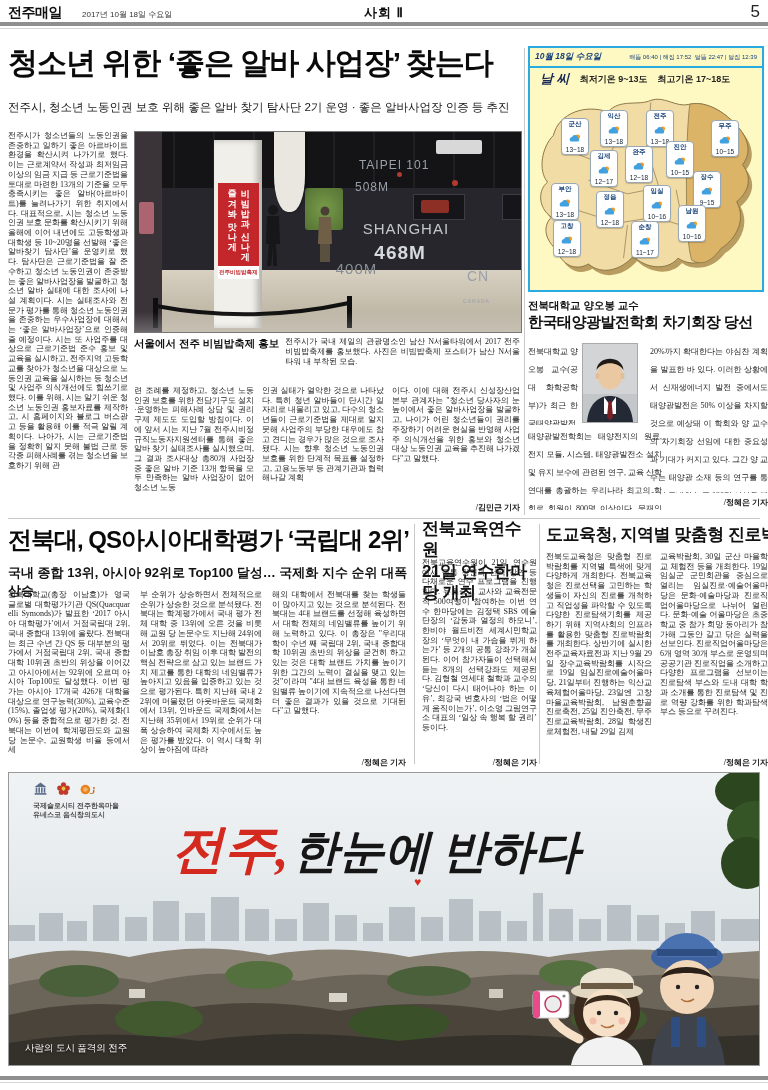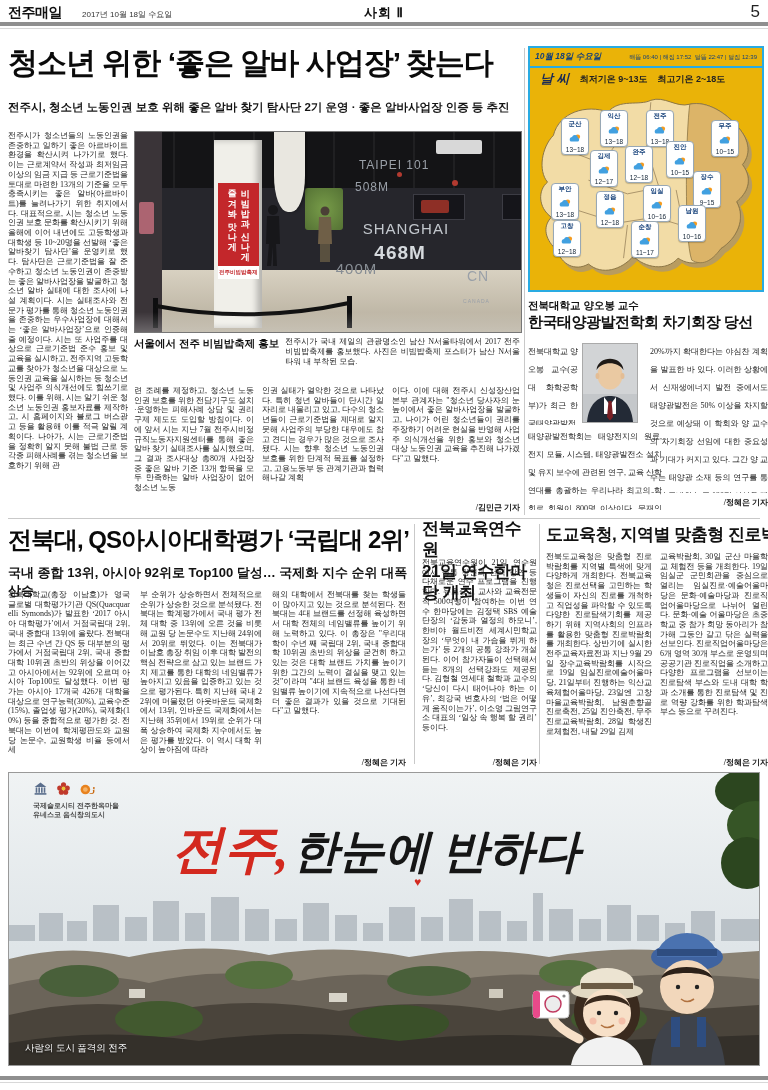--- a/index.html
+++ b/index.html
@@ -10,37 +10,37 @@
   .mast-name{font-size:14px;font-weight:900;letter-spacing:-0.5px}
   .mast-date{font-size:8px;color:#333}
   .mast-section{font-size:13px;font-weight:bold;letter-spacing:1px}
   .mast-page{font-size:17px;color:#222}
   .rule{background:#8f8f8f}
   .hairline{background:#d8d8d8}
   .vline{background:#c9c9c9;width:1px}
   .hline{background:#c9c9c9;height:1px}
   
   .h-lead{font-size:30px;font-weight:800;letter-spacing:-1px;line-height:1.1;color:#0a0a0a}
-  .sub-lead{font-size:11.5px;font-weight:bold;color:#151515}
+  .sub-lead{font-size:11.5px;font-weight:normal;color:#151515}
   .h-qs{font-size:24px;font-weight:800;letter-spacing:-1px;color:#0a0a0a}
   .sub-qs{font-size:13px;font-weight:bold}
   .h-small{font-size:17px;font-weight:800;letter-spacing:-0.5px;line-height:1.25}
   .kicker{font-size:10.5px;font-weight:bold}
   .h-prof{font-size:15px;font-weight:800;letter-spacing:-0.5px}
   
   .colT{font-family:"Liberation Serif",serif;font-size:8px;line-height:9.7px;text-align:justify;
         word-break:break-all;overflow:hidden;color:#1c1c1c}
   .byline{font-family:"Liberation Serif",serif;font-size:8px;font-weight:bold;text-align:right;color:#111}
   .cap{font-family:"Liberation Serif",serif;font-size:8px;line-height:10px;color:#222;text-align:justify;word-break:break-all}
   .cap-title{font-size:10.5px;font-weight:800;font-family:"Liberation Sans",sans-serif;white-space:nowrap}
   
   .lp{background:#2e2d33;border:1px solid #777;overflow:hidden}
   .lp-txt{position:absolute;color:#9aa0a8;font-family:"Liberation Sans",sans-serif;letter-spacing:1px}
   
-  .wx{border:2px solid #29abe2;background:#eab308}
+  .wx{border:2px solid #29abe2;background:#fef9c3}
   .wx-head{height:18px;border-bottom:2px solid #29abe2;display:flex;justify-content:space-between;align-items:center;padding:0 5px}
   .wx-date{font-size:8.5px;font-weight:bold;font-style:italic;color:#14407a}
   .wx-sm{font-size:6px;color:#14407a}
   .wx-titlerow{height:22px;display:flex;align-items:center;gap:10px;padding:0 10px}
   .wx-title{font-size:13px;font-weight:800;font-style:italic;color:#1a2a55}
   .wx-lh{font-size:9px;font-weight:bold;color:#222}
   .wcity{position:absolute;width:26px;height:34px;background:#fff;border:1px solid #98a8b5;border-radius:4px;
          text-align:center;box-shadow:0 1px 1px rgba(0,0,0,.2);padding-top:1px;z-index:3}
   .wname{font-size:6.5px;font-weight:bold;color:#14407a;line-height:8px}
   .wtemp{font-size:6.5px;color:#123;line-height:8px}
@@ -138,21 +138,21 @@
   <div class="abs vline" style="left:524px;top:48px;height:467px"></div>
 
   <div class="abs wx" style="left:528px;top:46px;width:232px;height:242px">
     <div class="wx-head">
       <span class="wx-date">10월 18일 수요일</span>
       <span class="wx-sm"><span>해뜸 06:40 | 해짐 17:52</span>&nbsp;&nbsp;<span>달뜸 22:47 | 달짐 12:39</span></span>
     </div>
     <div class="wx-titlerow">
       <span class="wx-title">날 씨</span>
       <span class="wx-lh">최저기온 9~13도</span>
-      <span class="wx-lh">최고기온 2~18도</span>
+      <span class="wx-lh">최고기온 17~18도</span>
     </div>
 
     <svg class="abs" style="left:0;top:42px" width="228" height="196" viewBox="0 0 234 196">
       <path d="M24,44 C30,20 58,12 80,20 C92,6 112,14 124,8 C138,3 150,16 164,12 C182,8 202,22 212,34 C224,46 228,62 218,74 C230,90 222,104 212,112 C222,130 212,150 196,160 C186,174 166,180 152,170 C140,184 118,180 106,168 C94,182 74,188 60,176 C46,184 32,176 28,162 C16,152 12,138 22,128 C8,118 8,100 18,92 C8,80 12,56 24,44 Z" transform="translate(4,5)" fill="#b89c60"></path>
       <path d="M24,44 C30,20 58,12 80,20 C92,6 112,14 124,8 C138,3 150,16 164,12 C182,8 202,22 212,34 C224,46 228,62 218,74 C230,90 222,104 212,112 C222,130 212,150 196,160 C186,174 166,180 152,170 C140,184 118,180 106,168 C94,182 74,188 60,176 C46,184 32,176 28,162 C16,152 12,138 22,128 C8,118 8,100 18,92 C8,80 12,56 24,44 Z" fill="#f2dca6" stroke="#8a7444" stroke-width="1"></path>
       <path d="M164,12 C182,8 202,22 212,34 C224,46 228,62 218,74 C230,90 222,104 212,112 C222,130 212,150 196,160 C186,174 176,178 166,172 C158,150 160,40 164,12 Z" fill="#dcb468" stroke="#8a7444" stroke-width="0.8"></path>
       <path d="M78,22 L86,56 L64,88 M124,10 L120,58 L132,96 M60,90 L100,104 L140,96 M46,120 L90,134 L128,128 L168,140 M100,136 L96,170 M150,100 L158,140 M40,60 L66,70" stroke="#97815a" stroke-width="0.8" fill="none"></path>
     </svg>
 
     <div class="wcity" style="left:31px;top:70px"><div class="wname">군산</div><svg class="wicon" width="13" height="8" viewBox="0 0 14 9">

